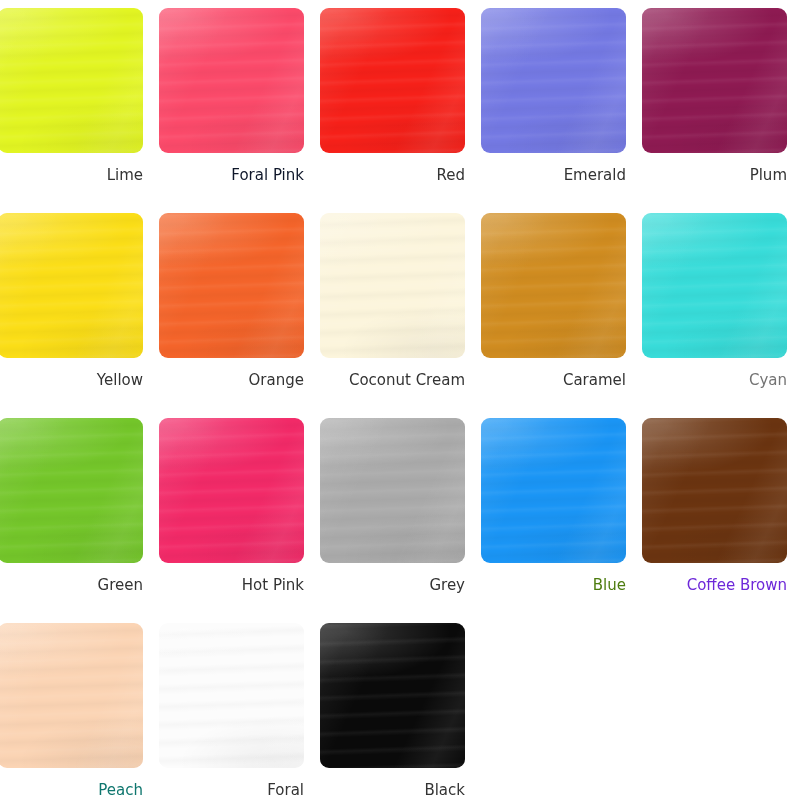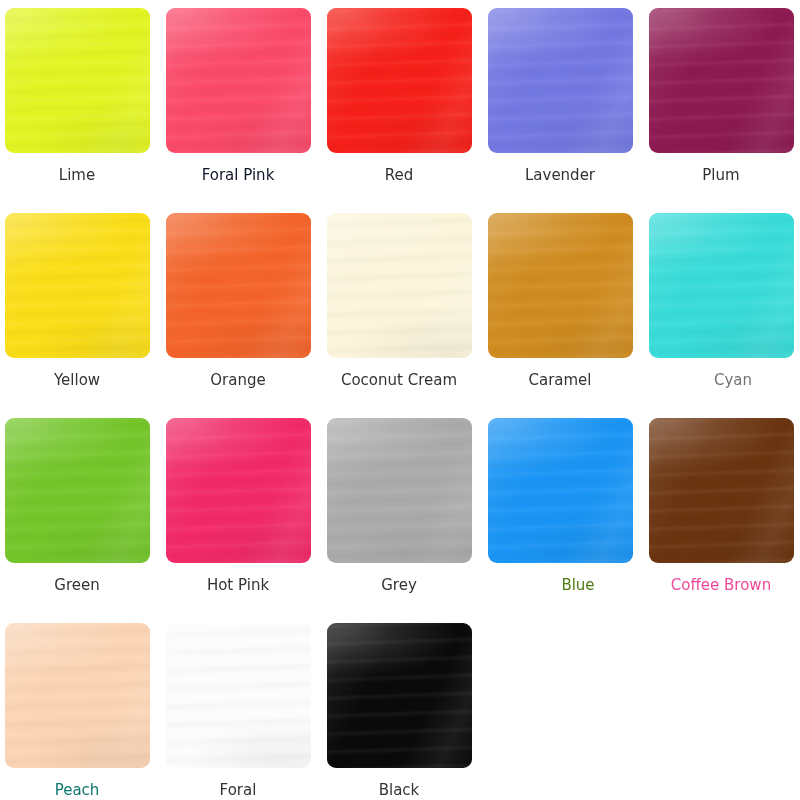--- a/index.html
+++ b/index.html
@@ -25,21 +25,21 @@
     column-gap: 16px;
     row-gap: 0px;
     align-content: start;
     justify-content: space-between;
   }
 
   .swatch-cell {
     width: 132px;
     display: flex;
     flex-direction: column;
-    align-items: center;
+    align-items: flex-end;
   }
 
   .swatch-chip {
     position: relative;
     width: 145px;
     height: 145px;
     border-radius: 9px;
     overflow: hidden;
     flex: none;
   }
@@ -103,21 +103,21 @@
     <div class="swatch-cell">
       <div class="swatch-chip" style="background: rgb(251, 74, 106);"></div>
       <div class="swatch-label" style="color: #0f172a;">Foral Pink</div>
     </div>
     <div class="swatch-cell">
       <div class="swatch-chip" style="background: rgb(246, 32, 25);"></div>
       <div class="swatch-label" style="color: rgb(51, 51, 51);">Red</div>
     </div>
     <div class="swatch-cell">
       <div class="swatch-chip" style="background: rgb(116, 121, 227);"></div>
-      <div class="swatch-label" style="color: rgb(51, 51, 51);">Lavender</div>
+      <div class="swatch-label" style="color: rgb(51, 51, 51);">Emerald</div>
     </div>
     <div class="swatch-cell">
       <div class="swatch-chip" style="background: rgb(142, 26, 82);"></div>
       <div class="swatch-label" style="color: rgb(51, 51, 51);">Plum</div>
     </div>
     <div class="swatch-cell">
       <div class="swatch-chip" style="background: rgb(251, 222, 23);"></div>
       <div class="swatch-label" style="color: rgb(51, 51, 51);">Yellow</div>
     </div>
     <div class="swatch-cell">
@@ -147,21 +147,21 @@
     <div class="swatch-cell">
       <div class="swatch-chip" style="background: rgb(171, 171, 171);"></div>
       <div class="swatch-label" style="color: rgb(51, 51, 51);">Grey</div>
     </div>
     <div class="swatch-cell">
       <div class="swatch-chip" style="background: rgb(26, 149, 245);"></div>
       <div class="swatch-label" style="color: #4d7c0f; margin-left: 36px;">Blue</div>
     </div>
     <div class="swatch-cell">
       <div class="swatch-chip" style="background: rgb(107, 52, 16);"></div>
-      <div class="swatch-label" style="color: #ec4899;">Coffee Brown</div>
+      <div class="swatch-label" style="color: #6d28d9;">Coffee Brown</div>
     </div>
     <div class="swatch-cell">
       <div class="swatch-chip" style="background: rgb(251, 212, 180);"></div>
       <div class="swatch-label" style="color: #0f766e;">Peach</div>
     </div>
     <div class="swatch-cell">
       <div class="swatch-chip" style="background: rgb(252, 252, 252);"></div>
       <div class="swatch-label" style="color: rgb(51, 51, 51);">Foral</div>
     </div>
     <div class="swatch-cell">

